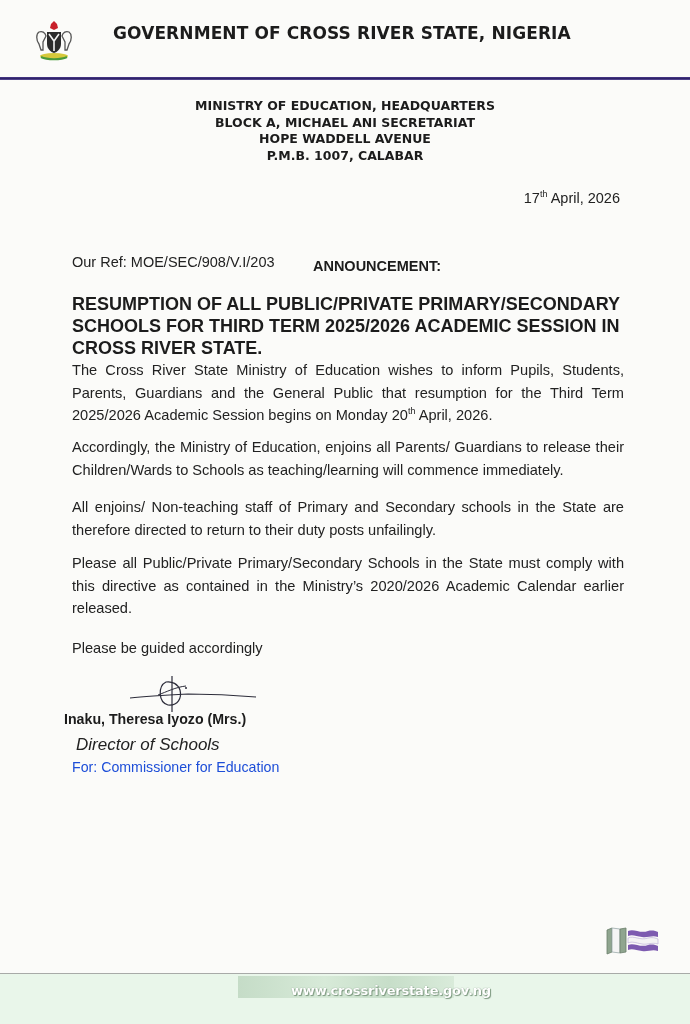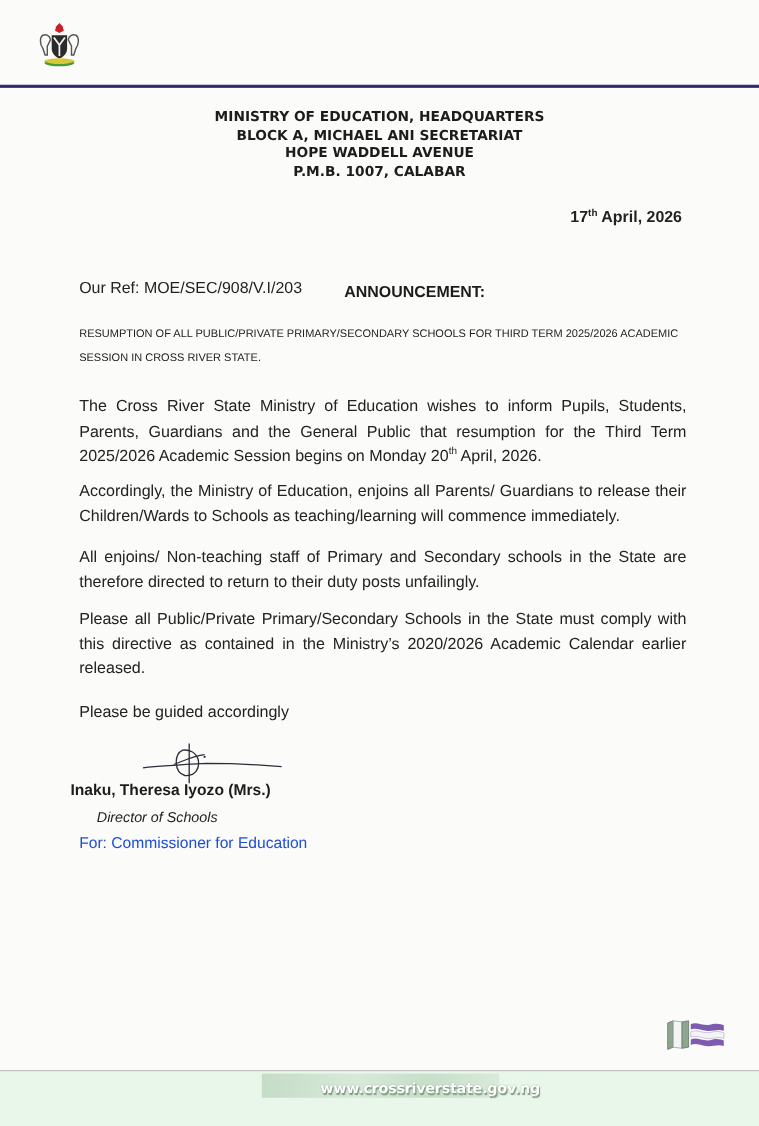--- a/index.html
+++ b/index.html
@@ -61,21 +61,20 @@
     }
     .ministry-address div { white-space: nowrap; }
     .date {
       position: absolute;
       right: 70px;
       top: 190px;
       font-family: "Liberation Sans", sans-serif;
       font-size: 14.5px;
       color: #222;
       white-space: nowrap;
-      font-weight: bold;
     }
     .date sup { font-size: 9px; vertical-align: 6px; line-height: 0; }
     .ref {
       position: absolute;
       left: 72px;
       top: 219px;
       font-family: "Liberation Sans", sans-serif;
       font-size: 14.5px;
       color: #222;
       white-space: nowrap;
@@ -92,22 +91,22 @@
       font-size: 14.5px;
       color: #1c1c1c;
       padding-left: 32px;
     }
     .subject {
       position: absolute;
       left: 72px;
       top: 293px;
       width: 560px;
       font-family: "Liberation Sans", sans-serif;
-      font-weight: normal;
-      font-size: 10px;
+      font-weight: bold;
+      font-size: 18px;
       line-height: 22px;
       color: #1c1c1c;
     }
     .body-para {
       position: absolute;
       left: 72px;
       width: 552px;
       font-family: "Liberation Sans", sans-serif;
       font-size: 14.6px;
       line-height: 22.5px;
@@ -132,25 +131,25 @@
       left: 64px;
       top: 711px;
       font-family: "Liberation Sans", sans-serif;
       font-weight: bold;
       font-size: 14.2px;
       color: #1c1c1c;
       white-space: nowrap;
     }
     .signatory-title {
       position: absolute;
-      left: 88px;
+      left: 76px;
       top: 735px;
       font-family: "Liberation Sans", sans-serif;
       font-style: italic;
-      font-size: 13px;
+      font-size: 17px;
       color: #222;
       white-space: nowrap;
     }
     .signatory-for {
       position: absolute;
       left: 72px;
       top: 759px;
       font-family: "Liberation Sans", sans-serif;
       font-size: 14.2px;
       color: #1d4ed8;
@@ -212,20 +211,21 @@
 
     <path d="M7 12 C4 14 4 20 7 24 L9 30 L11 30 L11 22 L14 16 C13 12 10 11 7 12 Z" fill="none" stroke="#555" stroke-width="1.3"></path>
     <path d="M37 12 C40 14 40 20 37 24 L35 30 L33 30 L33 22 L30 16 C31 12 34 11 37 12 Z" fill="none" stroke="#555" stroke-width="1.3"></path>
 
     <path d="M15 12 L29 12 L29 24 C29 29 25 32 22 33 C19 32 15 29 15 24 Z" fill="#2b2b2b"></path>
     <path d="M17 14 L22 21 L27 14 M22 21 L22 31" stroke="#f2f2f2" stroke-width="1.6" fill="none"></path>
 
     <ellipse cx="22" cy="36" rx="14" ry="3" fill="#d6c83a"></ellipse>
     <path d="M9 37 C15 40 29 40 35 37" stroke="#4a9a3a" stroke-width="2" fill="none"></path>
   </svg>
+  <div class="gov-title">GOVERNMENT OF CROSS RIVER STATE, NIGERIA</div>
   <div class="header-rule"></div>
 </div>
 
 <div class="ministry-address" style="left:-20px;">
   <div>MINISTRY OF EDUCATION, HEADQUARTERS</div>
   <div>BLOCK A, MICHAEL ANI SECRETARIAT</div>
   <div>HOPE WADDELL AVENUE</div>
   <div>P.M.B. 1007, CALABAR</div>
 </div>
 

